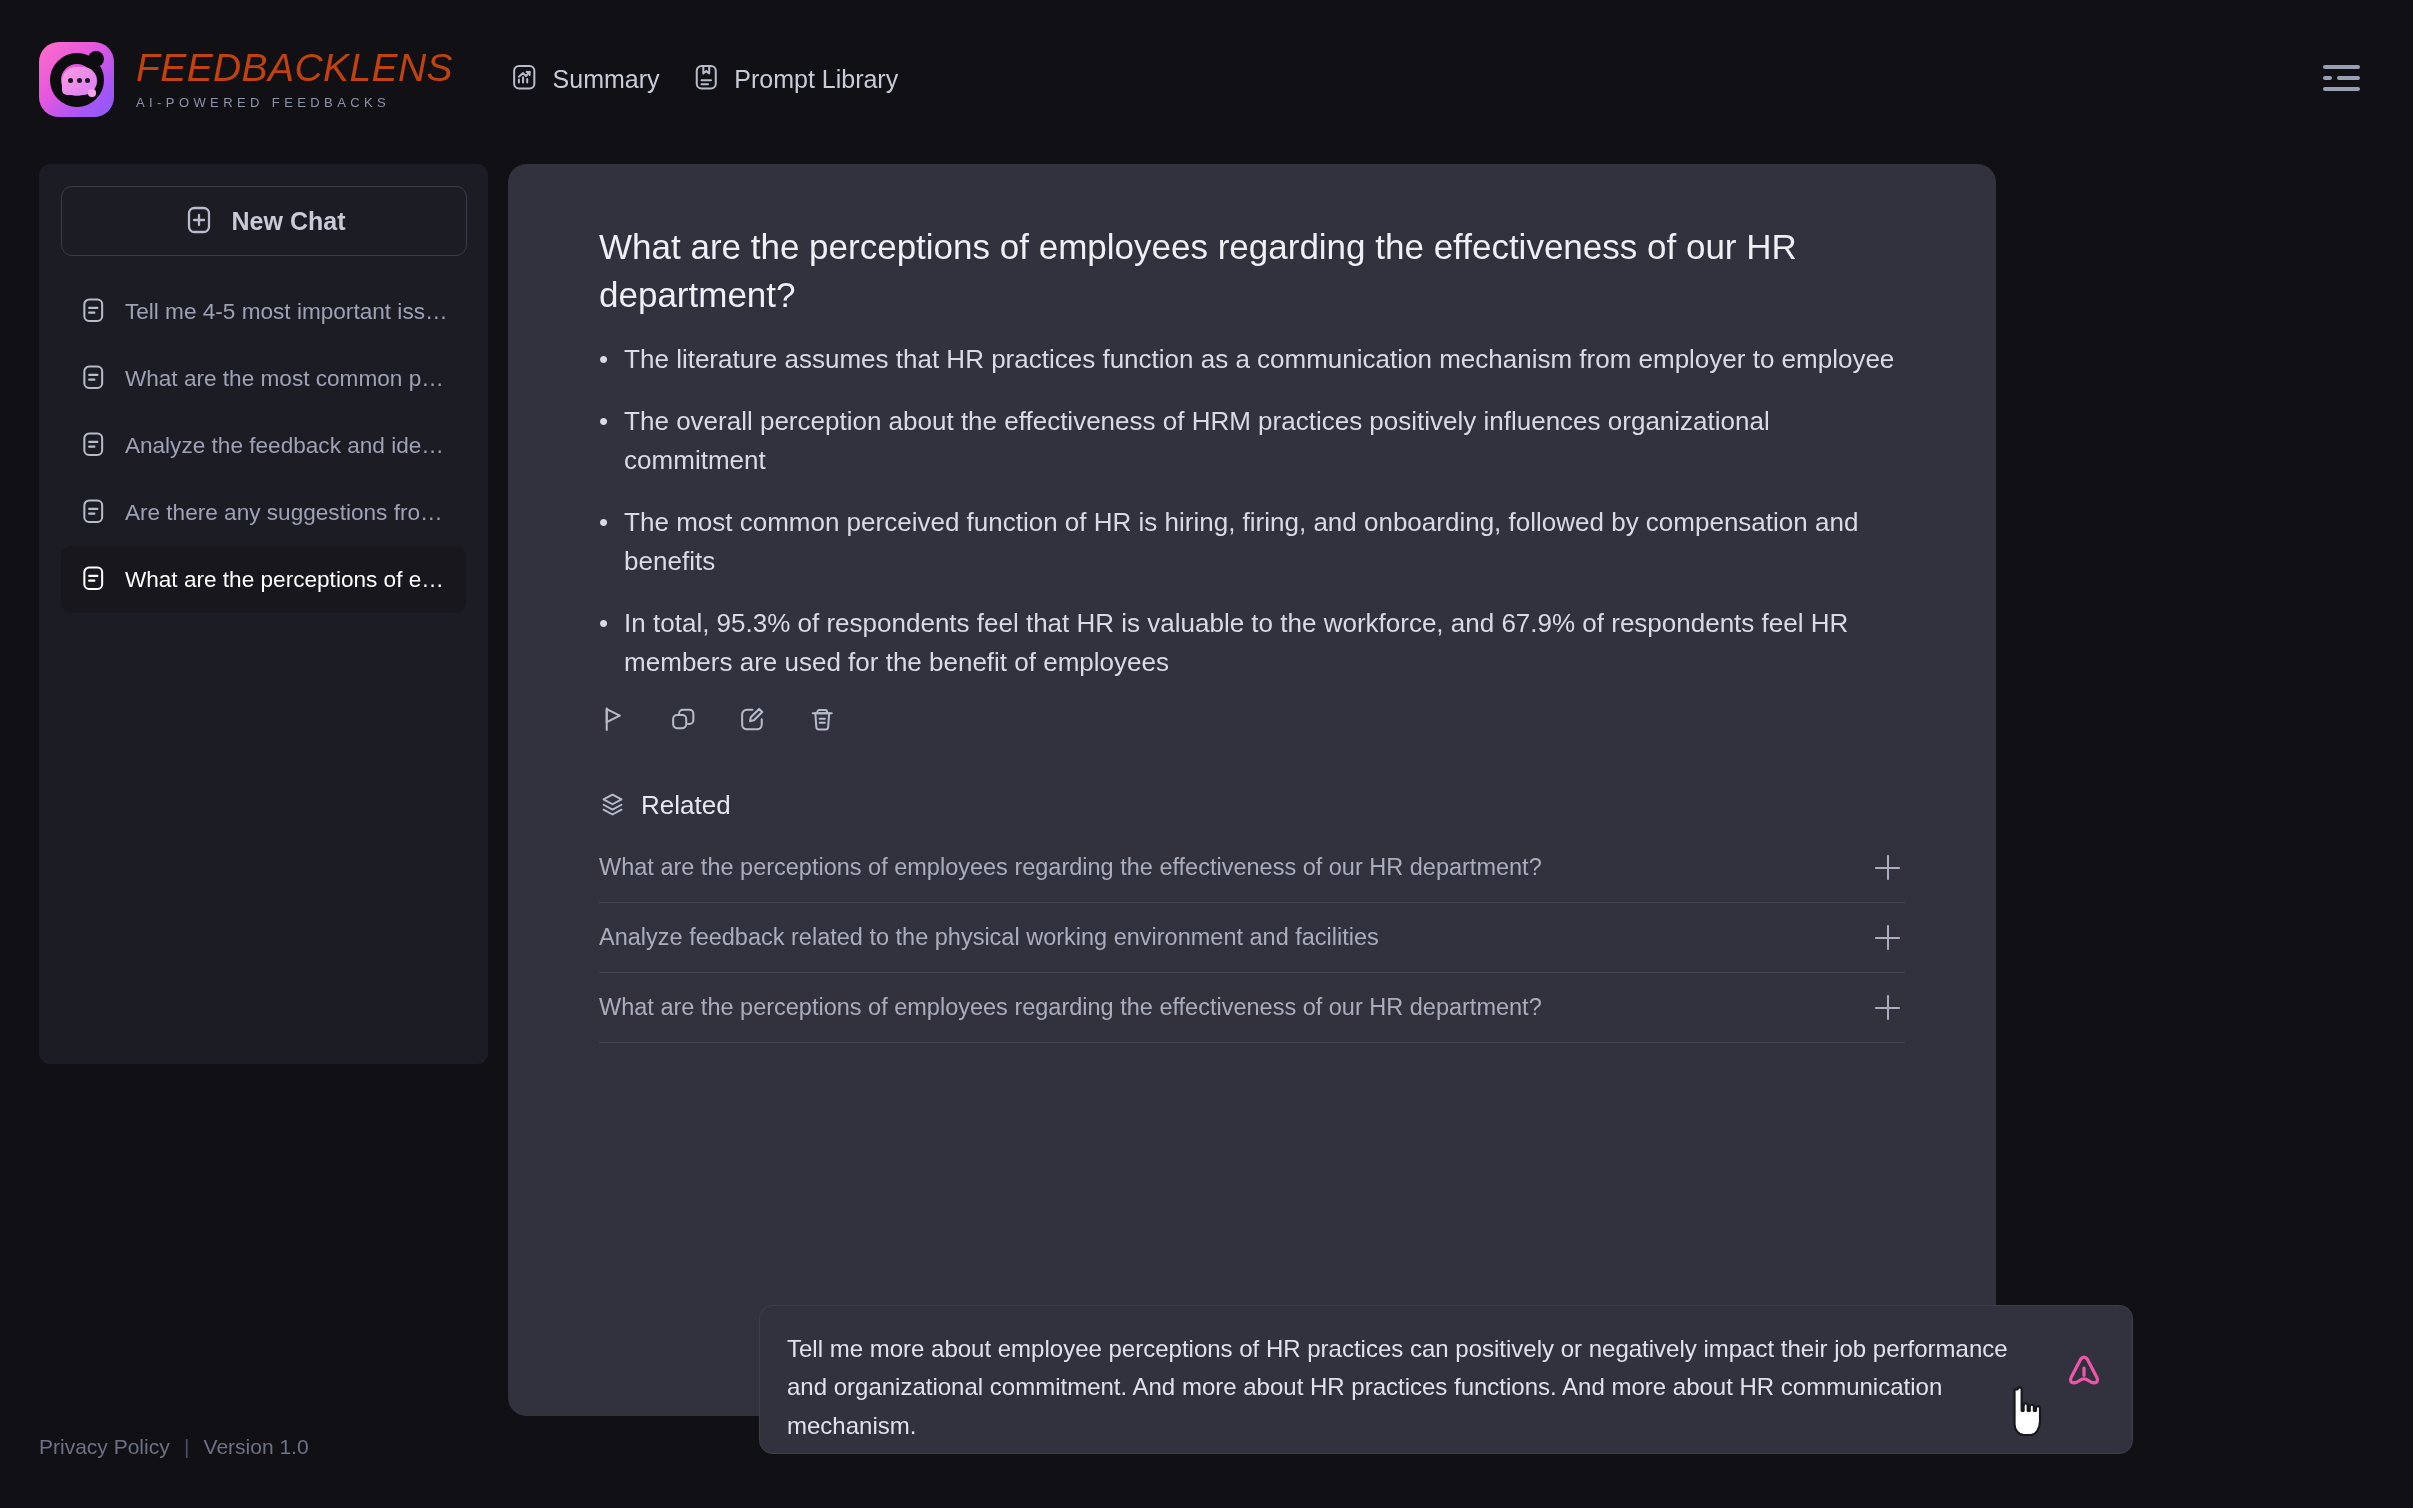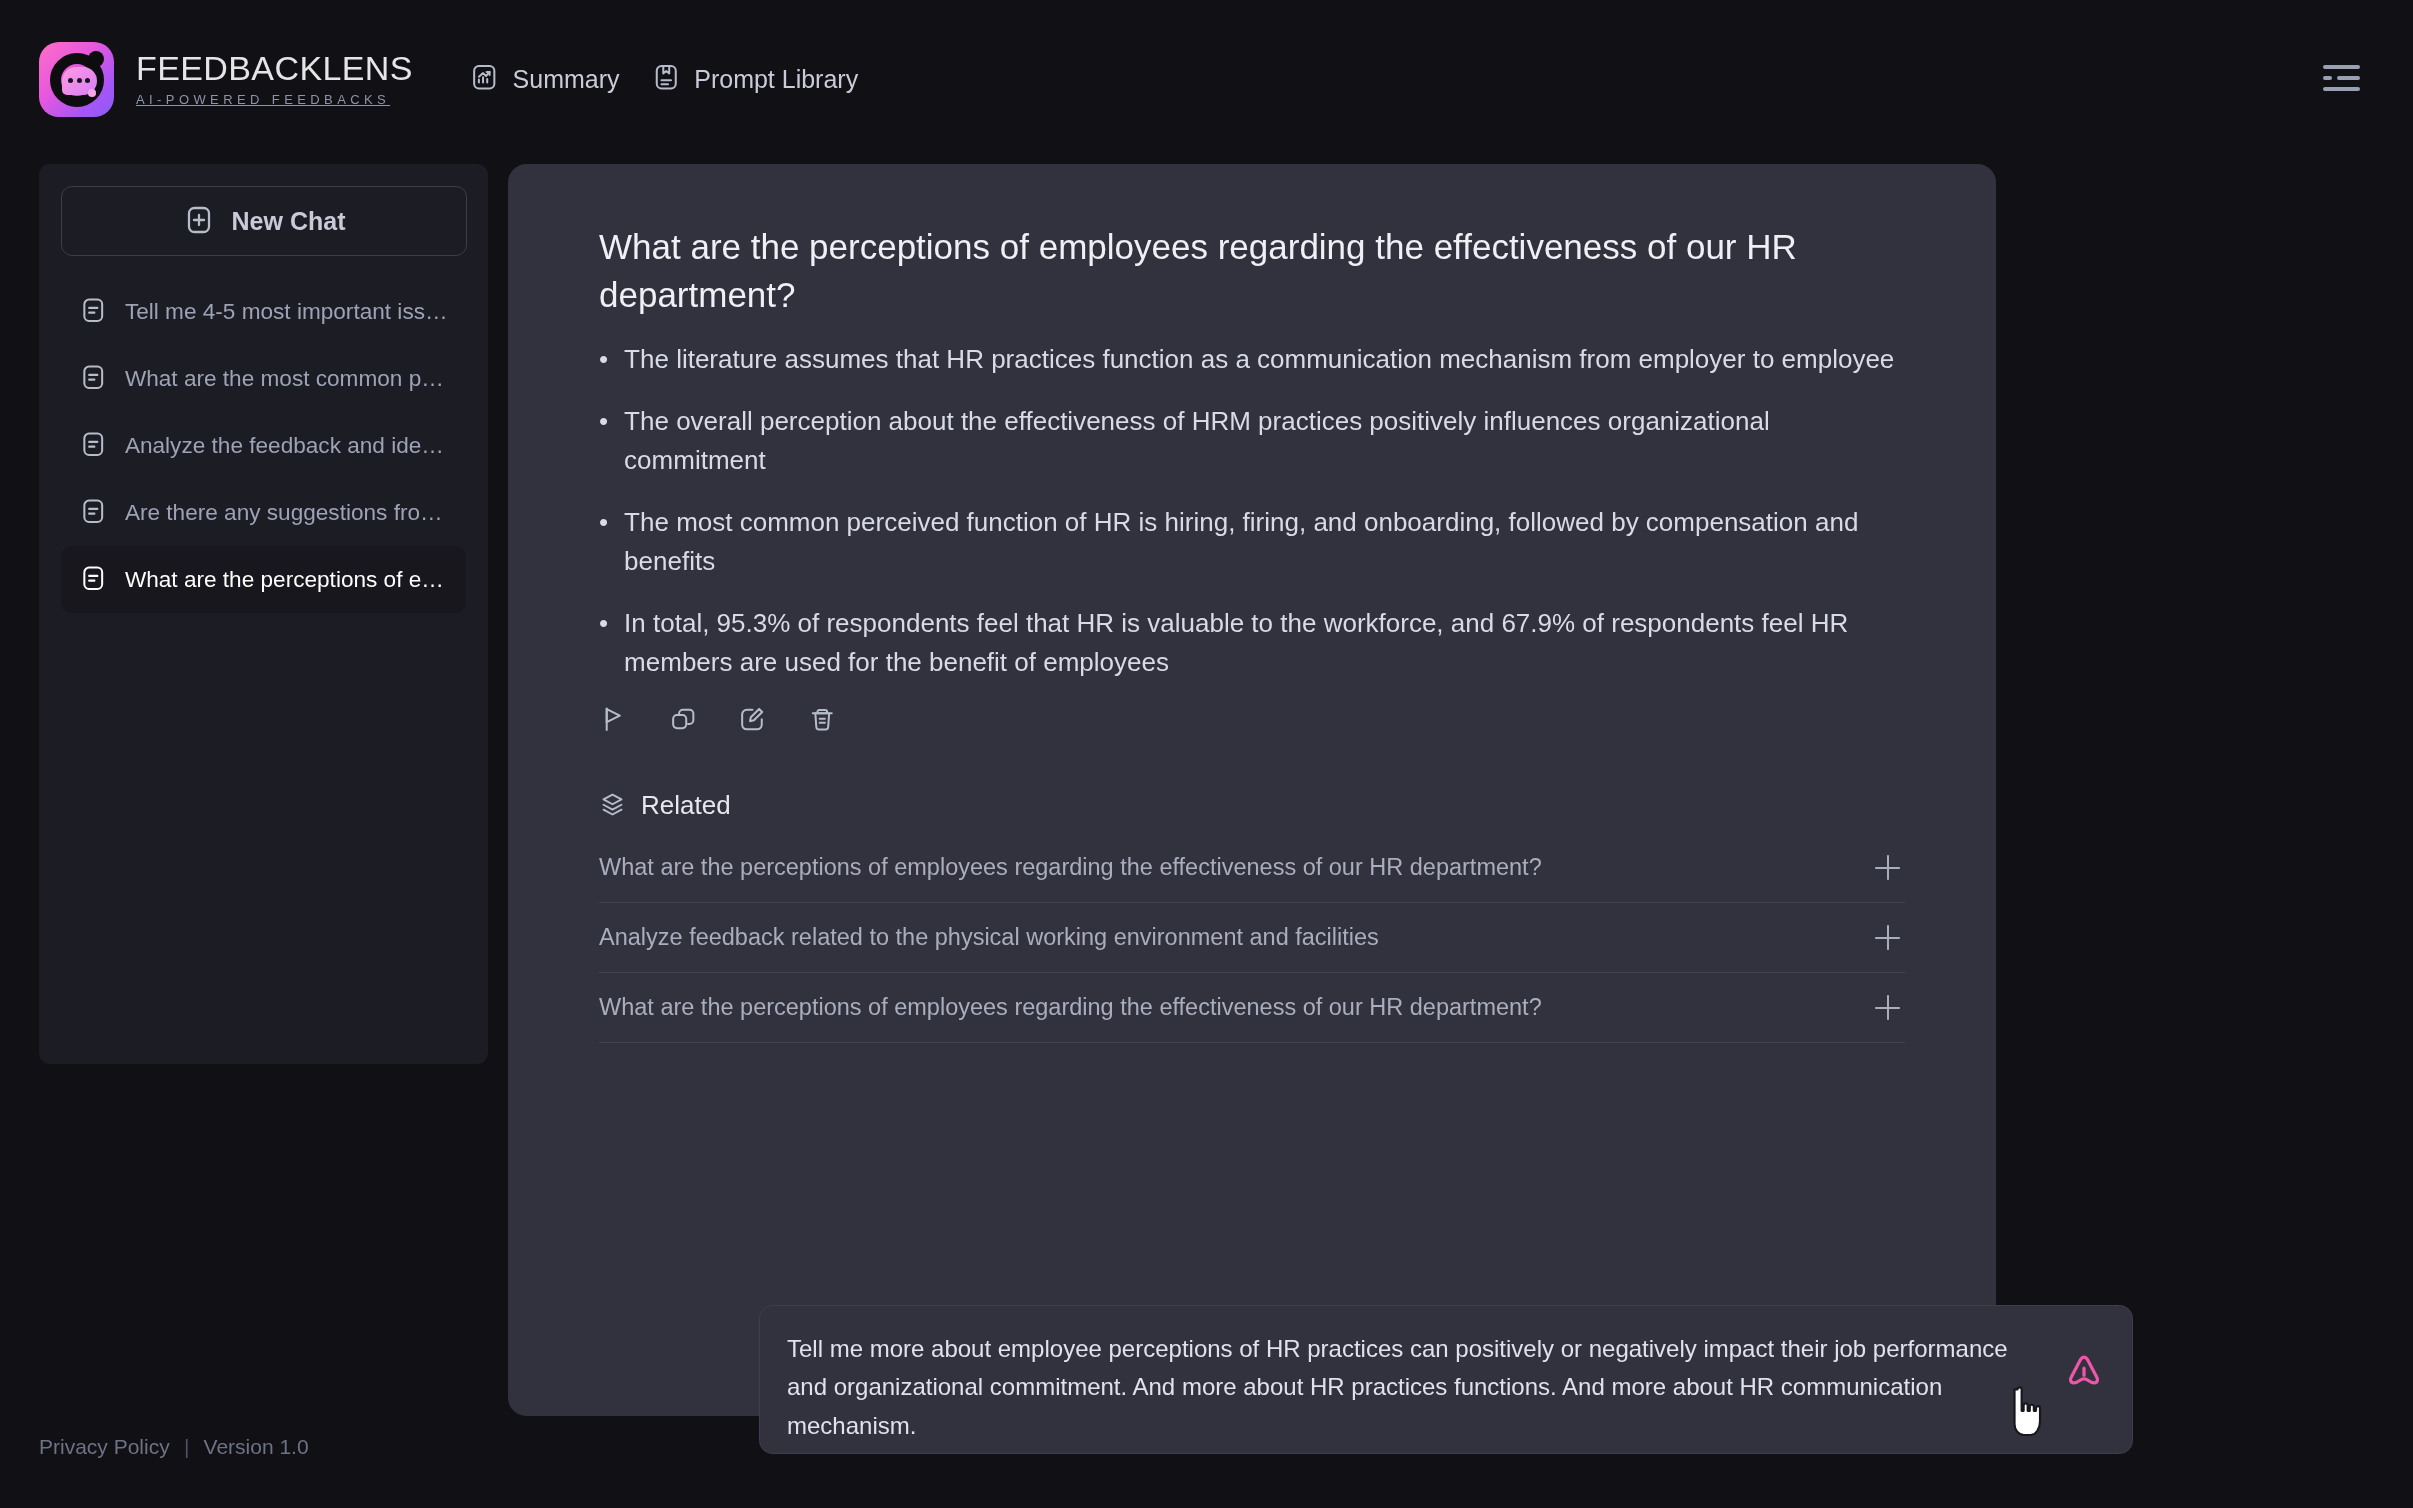--- a/index.html
+++ b/index.html
@@ -39,25 +39,26 @@
   .logo-mark .dot-tr {
     position: absolute; right: 10px; top: 9.2px;
     width: 16px; height: 16px; border-radius: 50%; background: #0d0d10;
   }
   .logo-mark .dot-br {
     position: absolute; right: 18.4px; bottom: 20px;
     width: 7.5px; height: 7.5px; border-radius: 50%; background: #f4a6e8;
   }
   .brand-text { margin-left: 22px; }
   .brand-title {
-    font-size: 34px; letter-spacing: 0.4px; color: #e5e5e5; font-weight: 400;
+    font-size: 39px; letter-spacing: 0.4px; color: #c2410c; font-weight: 400;
     line-height: 1.05;
+    font-style: italic;
   }
   .brand-sub {
-    font-size: 13px; letter-spacing: 4.4px; color: #8d93a8; margin-top: 5.9px; text-decoration: underline;
+    font-size: 13px; letter-spacing: 4.4px; color: #8d93a8; margin-top: 5.9px;
   }
 
   .nav { display: flex; align-items: center; margin-left: 57px; gap: 32px; }
   .nav-item { display: flex; align-items: center; gap: 14.2px; cursor: pointer; }
   .nav-item .label { font-size: 25px; color: #c9ccd8; }
   .icon-stroke { stroke: #b7bccb; fill: none; stroke-width: 1.7; stroke-linecap: round; stroke-linejoin: round; }
 
   .hamburger {
     position: absolute; right: 53px; top: 65px;
     width: 37px; height: 27px; cursor: pointer;

